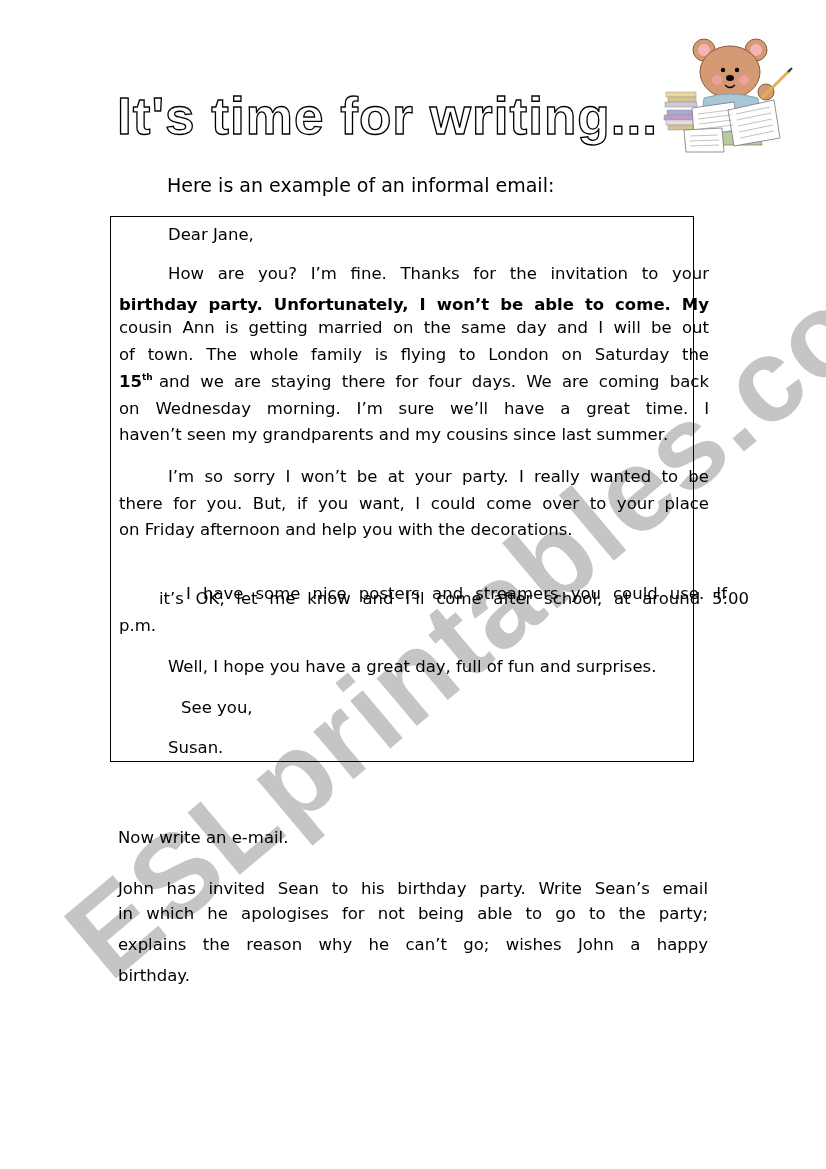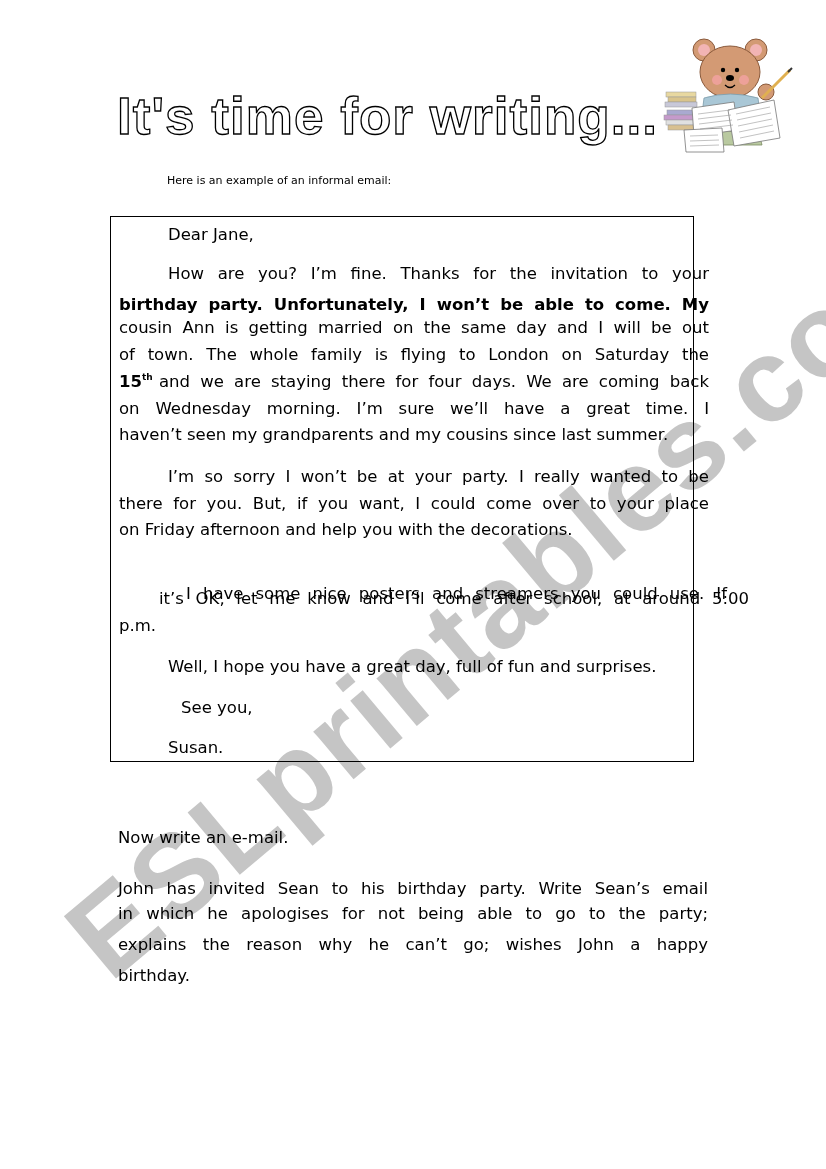--- a/index.html
+++ b/index.html
@@ -7,21 +7,21 @@
            font-family: "DejaVu Sans", sans-serif; color: #000; }
     .title {
       position: absolute; left: 117px; top: 90px;
       font-family: "Liberation Sans", sans-serif; font-weight: 900;
       font-size: 52px; letter-spacing: 1px; color: #ffffff;
       -webkit-text-stroke: 1.3px #000; line-height: 1;
       transform: scaleX(1.02); transform-origin: left top;
       white-space: nowrap;
     }
     .bear { position: absolute; left: 662px; top: 30px; width: 135px; height: 125px; }
-    .intro { position: absolute; left: 167px; top: 174px; font-size: 11px; white-space: nowrap; }
+    .intro { position: absolute; left: 167px; top: 174px; font-size: 19px; white-space: nowrap; }
     .email-box {
       position: absolute; left: 110px; top: 216px; width: 584px; height: 546px;
       border: 1.3px solid #000; box-sizing: border-box;
     }
     .email-text { position: absolute; left: 8px; top: 0; width: 590px; font-size: 16.5px; }
     .line { position: absolute; left: 0; white-space: nowrap; }
     .j { text-align: justify; text-align-last: justify; width: 590px; }
     sup { font-size: 9px; vertical-align: 7px; line-height: 0; }
     .task { position: absolute; left: 118px; font-size: 16.5px; white-space: nowrap; }
     .taskj { width: 590px; text-align: justify; text-align-last: justify; }

